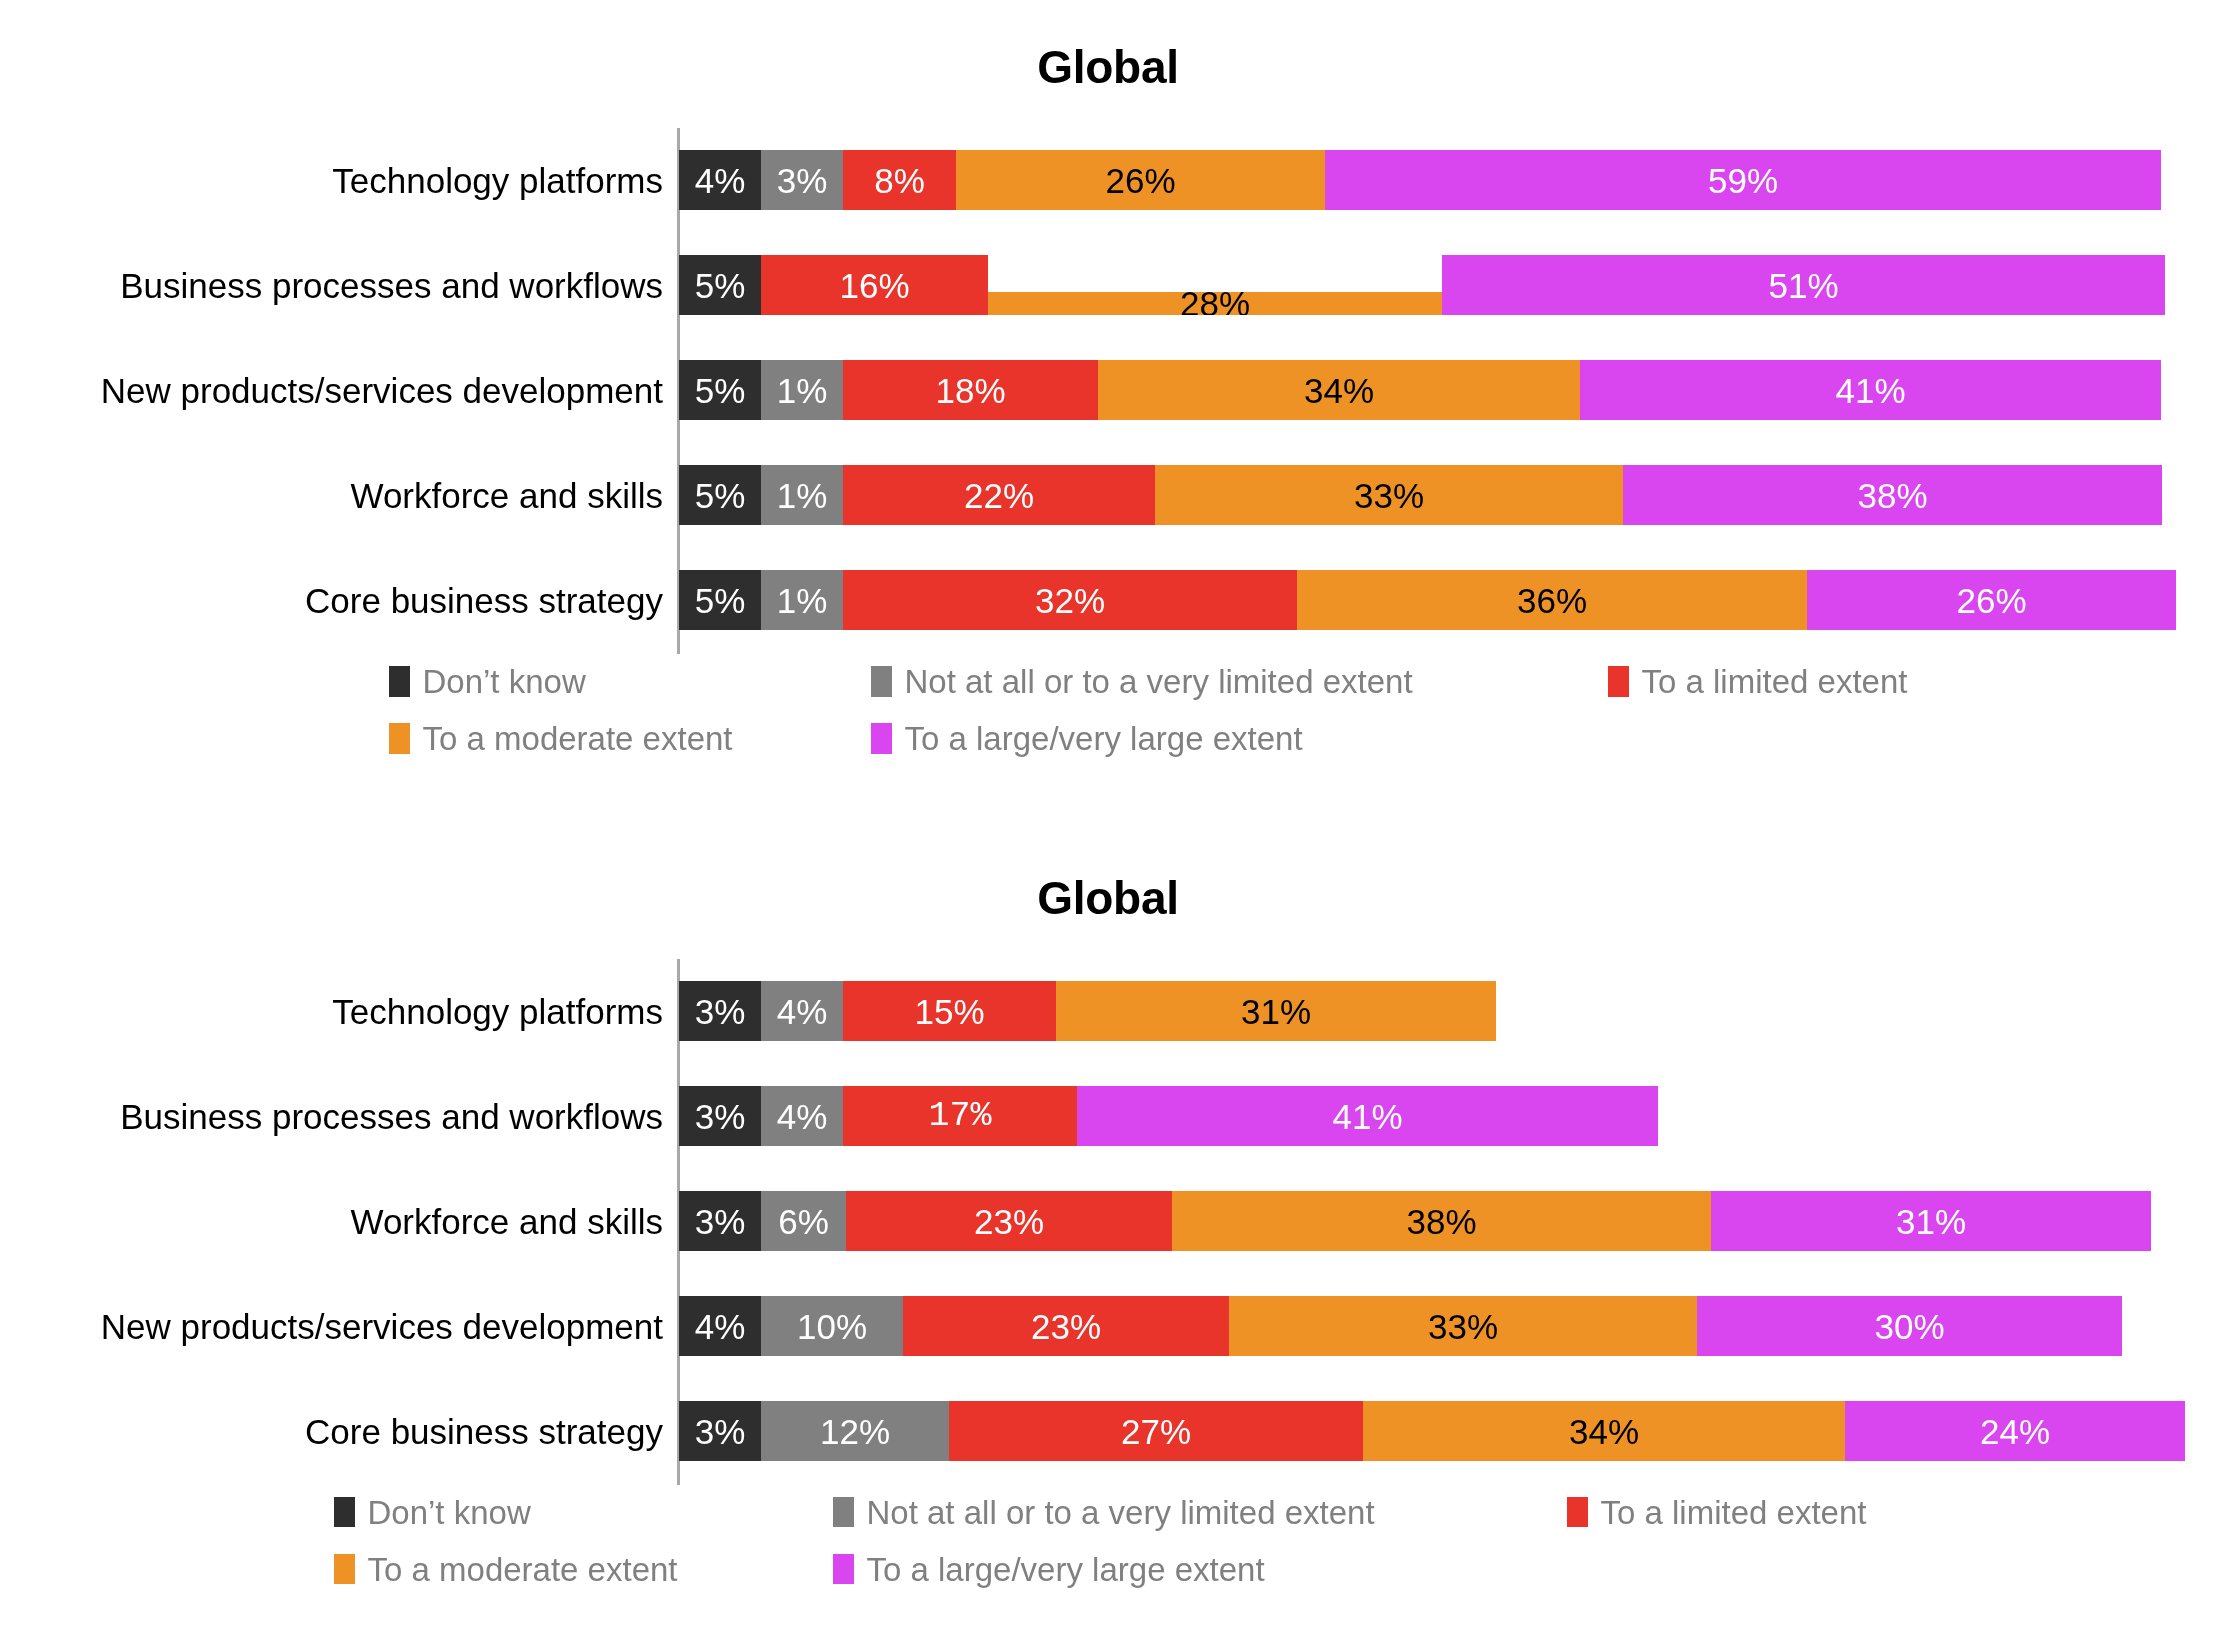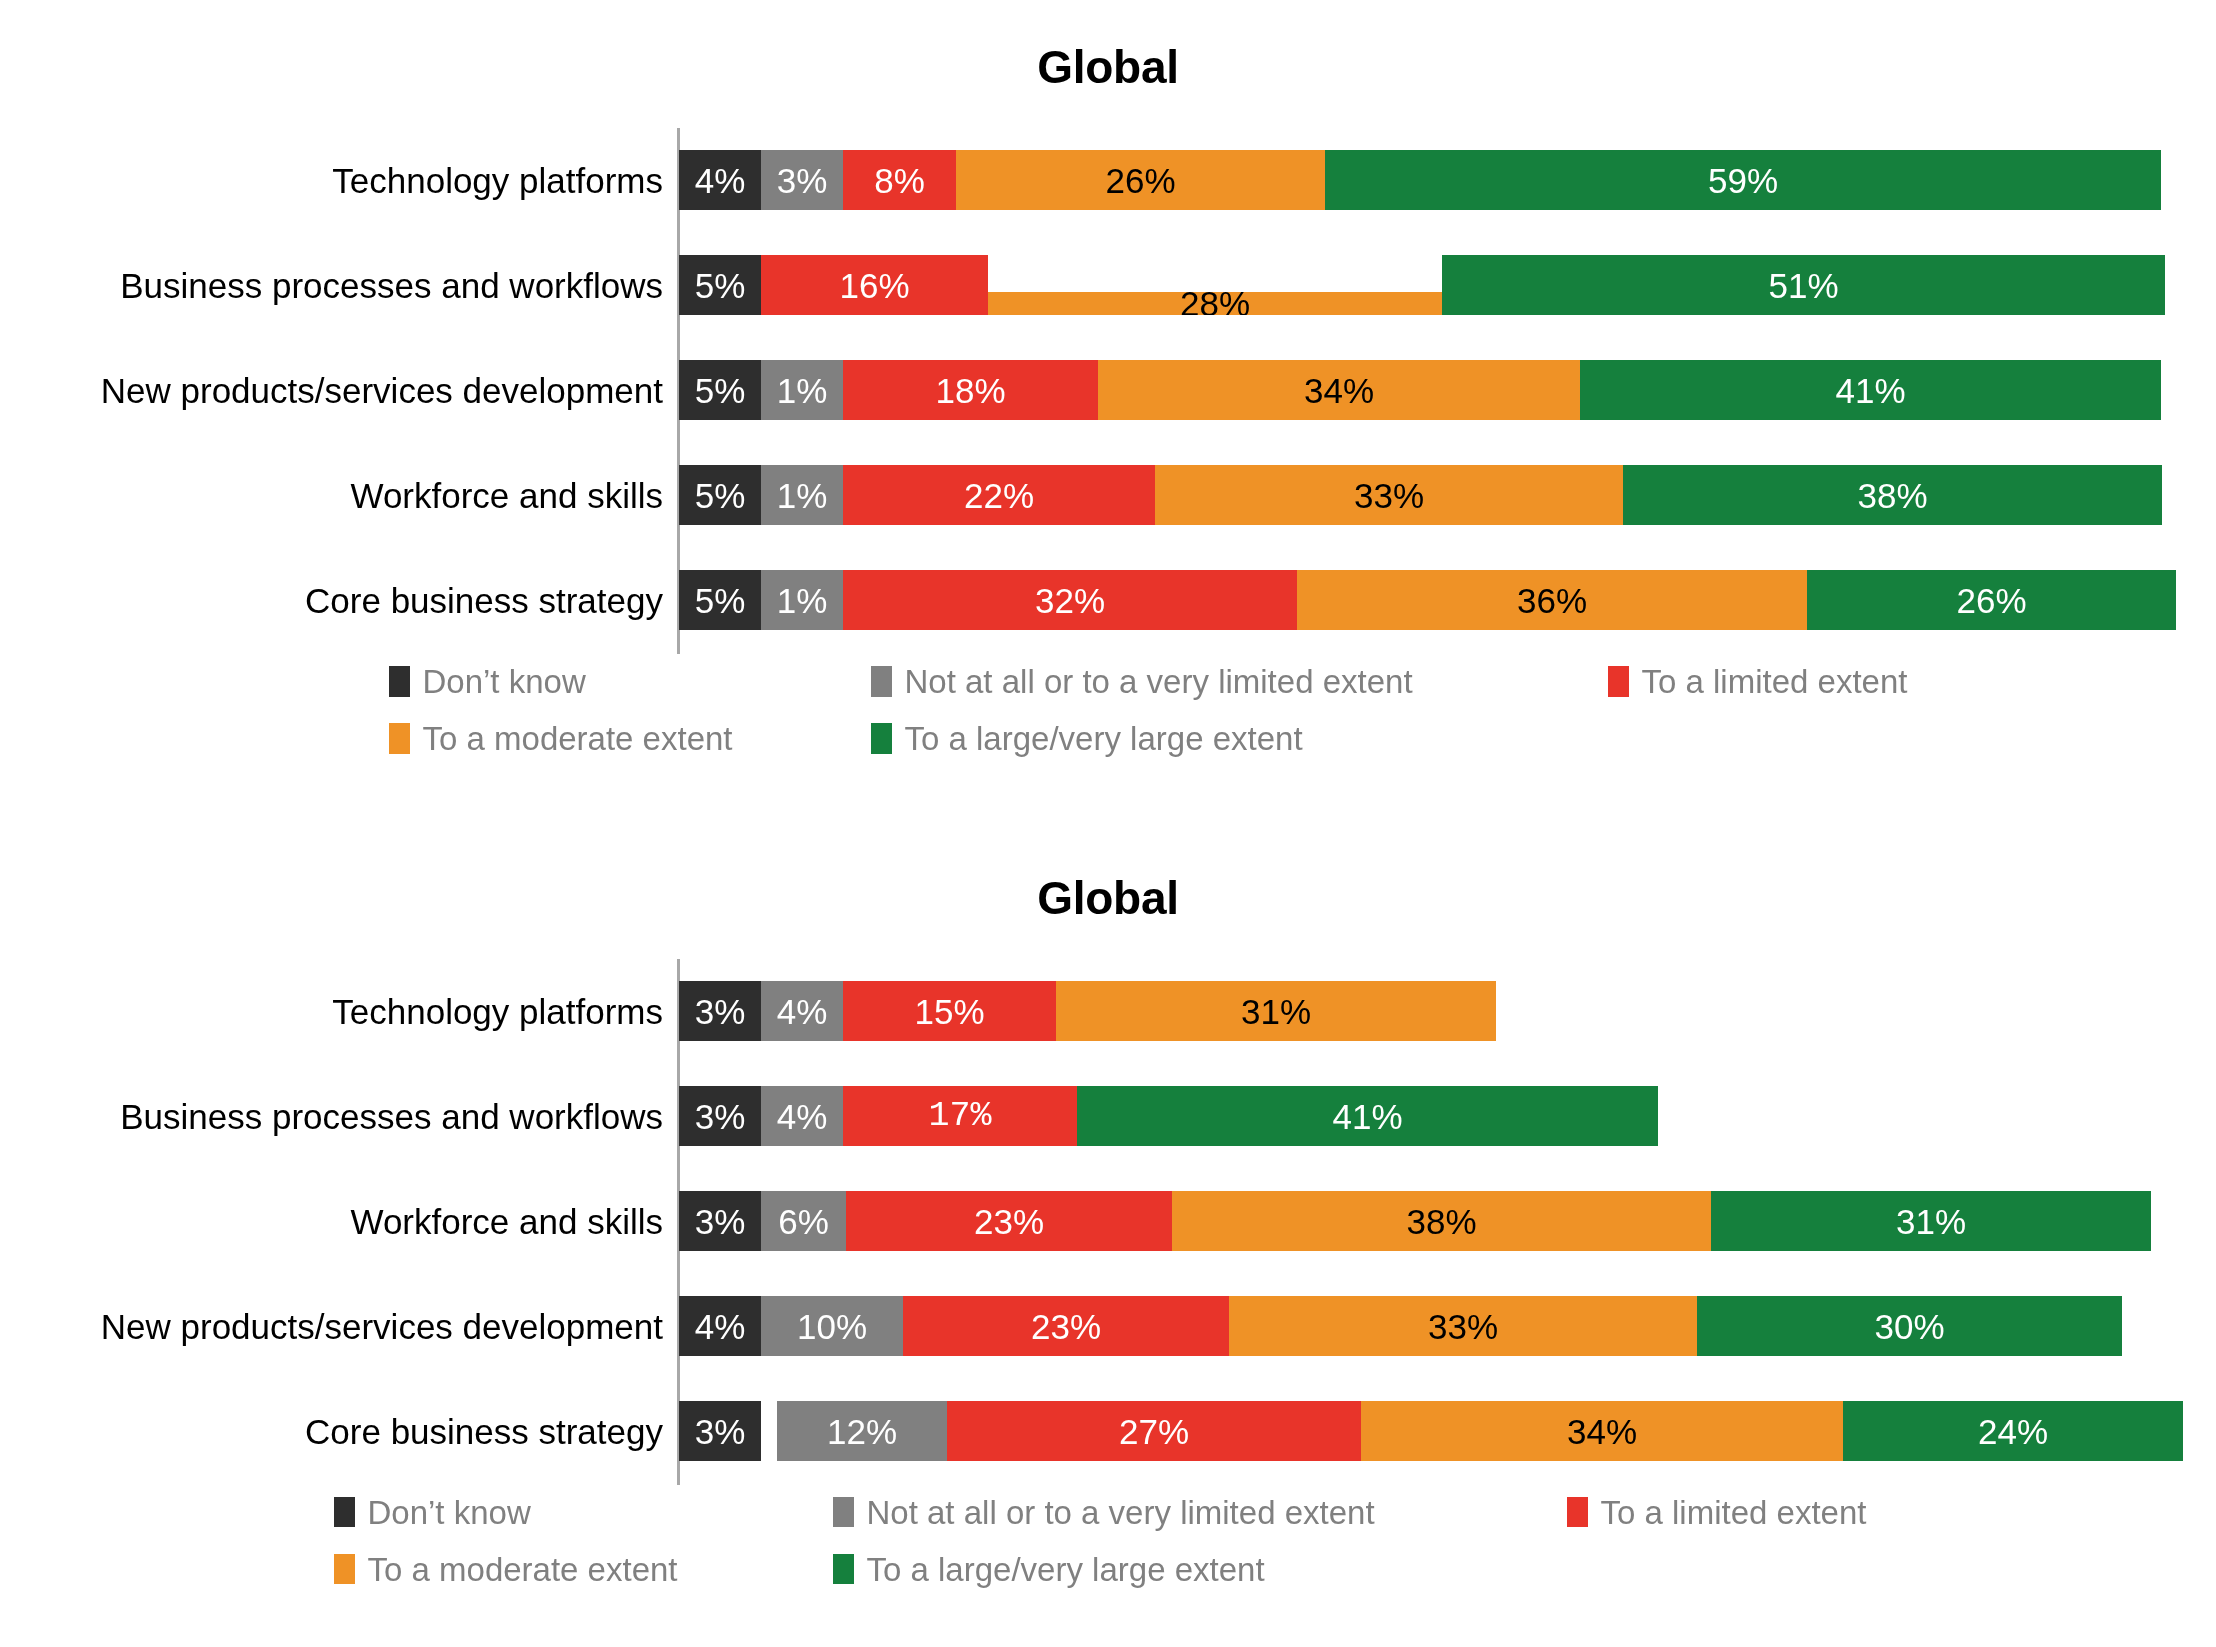--- a/index.html
+++ b/index.html
@@ -70,21 +70,21 @@
     line-height:1;
     box-sizing:border-box;
     overflow:hidden;
   }
   .seg-label{white-space:nowrap;}
 
   .c-dontknow{background:#2e2e2e;color:#ffffff;}
   .c-notatall{background:#808080;color:#ffffff;}
   .c-limited{background:#e8342a;color:#ffffff;}
   .c-moderate{background:#ef9226;color:#000000;}
-  .c-large{background:#15803d;color:#ffffff;}
+  .c-large{background:#d946ef;color:#ffffff;}
 
   .legend{
     position:relative;
     display:block;
   }
   .legend-row{
     position:relative;
     height:57px;
   }
   .legend-item{
@@ -320,21 +320,21 @@
               <span class="seg-label">30%</span>
             </div>
           </div>
         </div>
         <div class="row">
           <div class="row-label">Core business strategy</div>
           <div class="bar">
             <div class="seg c-dontknow" style="width: 82px;">
               <span class="seg-label">3%</span>
             </div>
-            <div class="seg c-notatall" style="width: 170px; margin-left: 16px;">
+            <div class="seg c-notatall" style="width: 188px;">
               <span class="seg-label">12%</span>
             </div>
             <div class="seg c-limited" style="width: 414px;">
               <span class="seg-label">27%</span>
             </div>
             <div class="seg c-moderate" style="width: 482px;">
               <span class="seg-label">34%</span>
             </div>
             <div class="seg c-large" style="width: 340px;">
               <span class="seg-label">24%</span>

